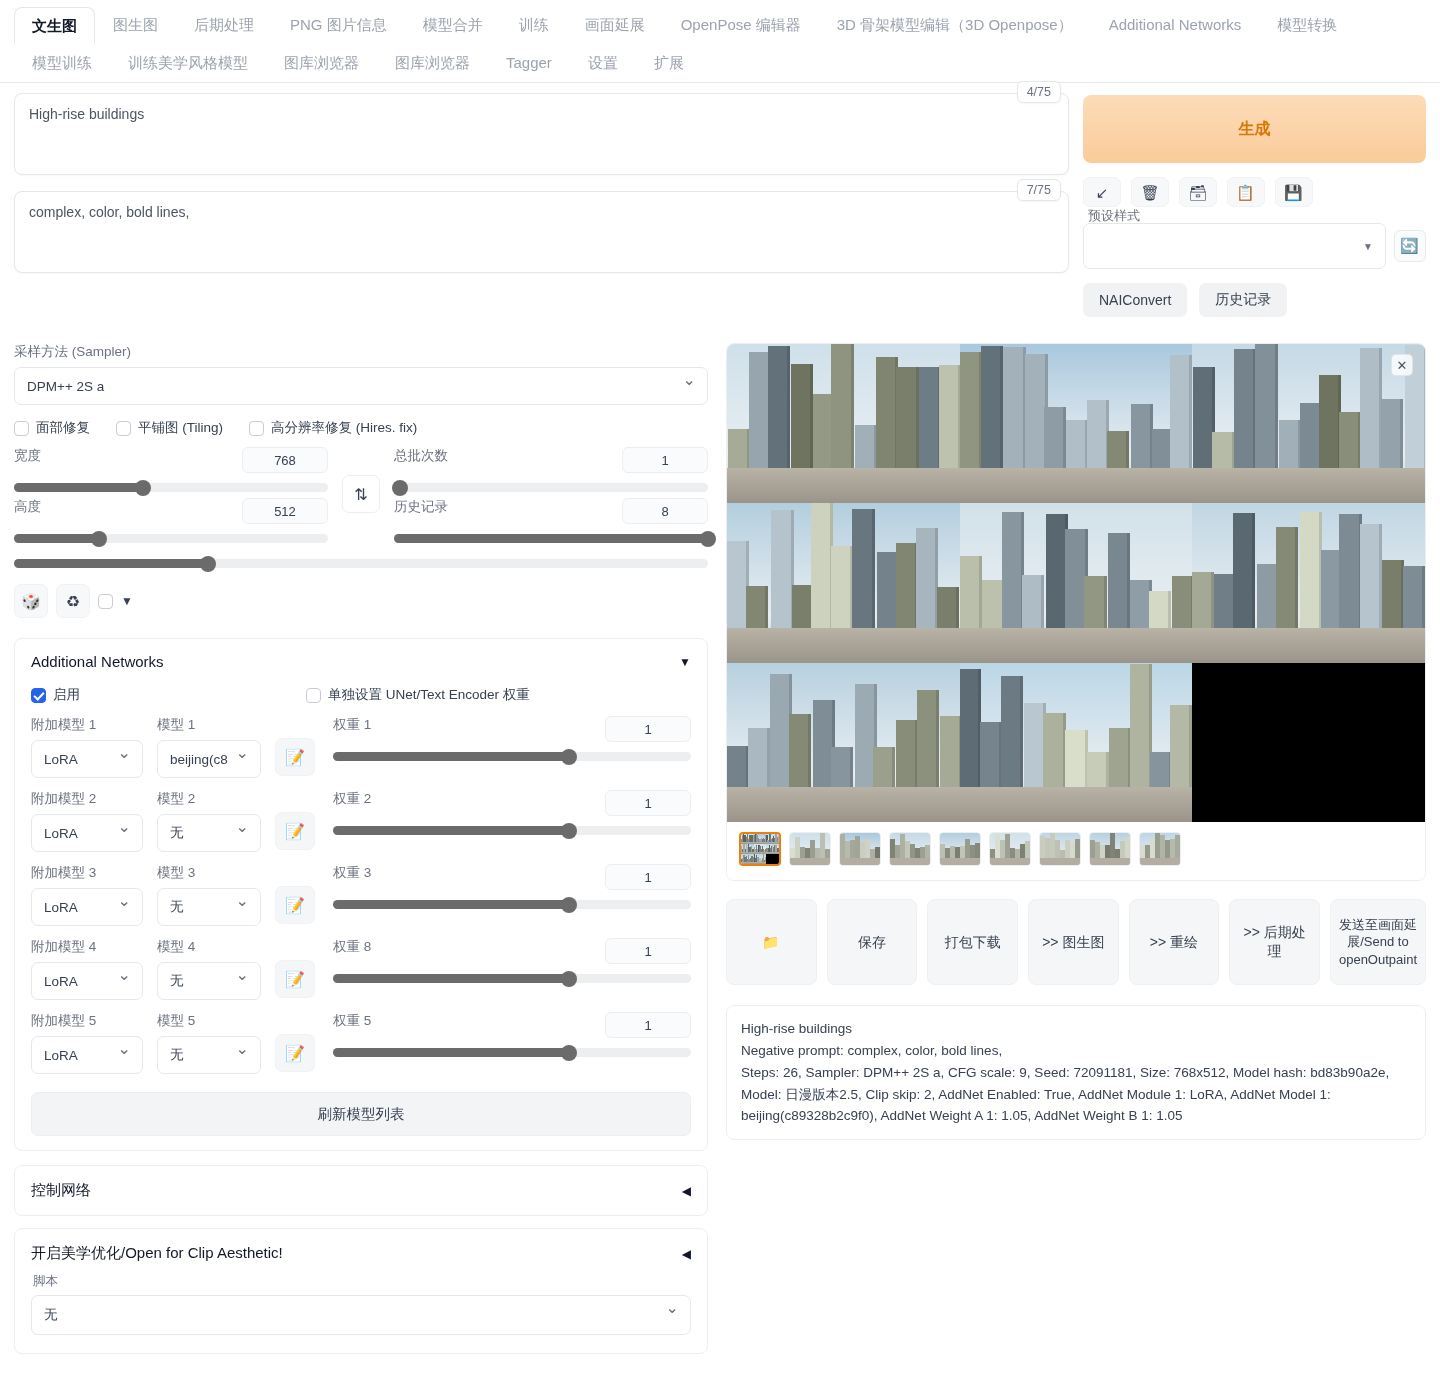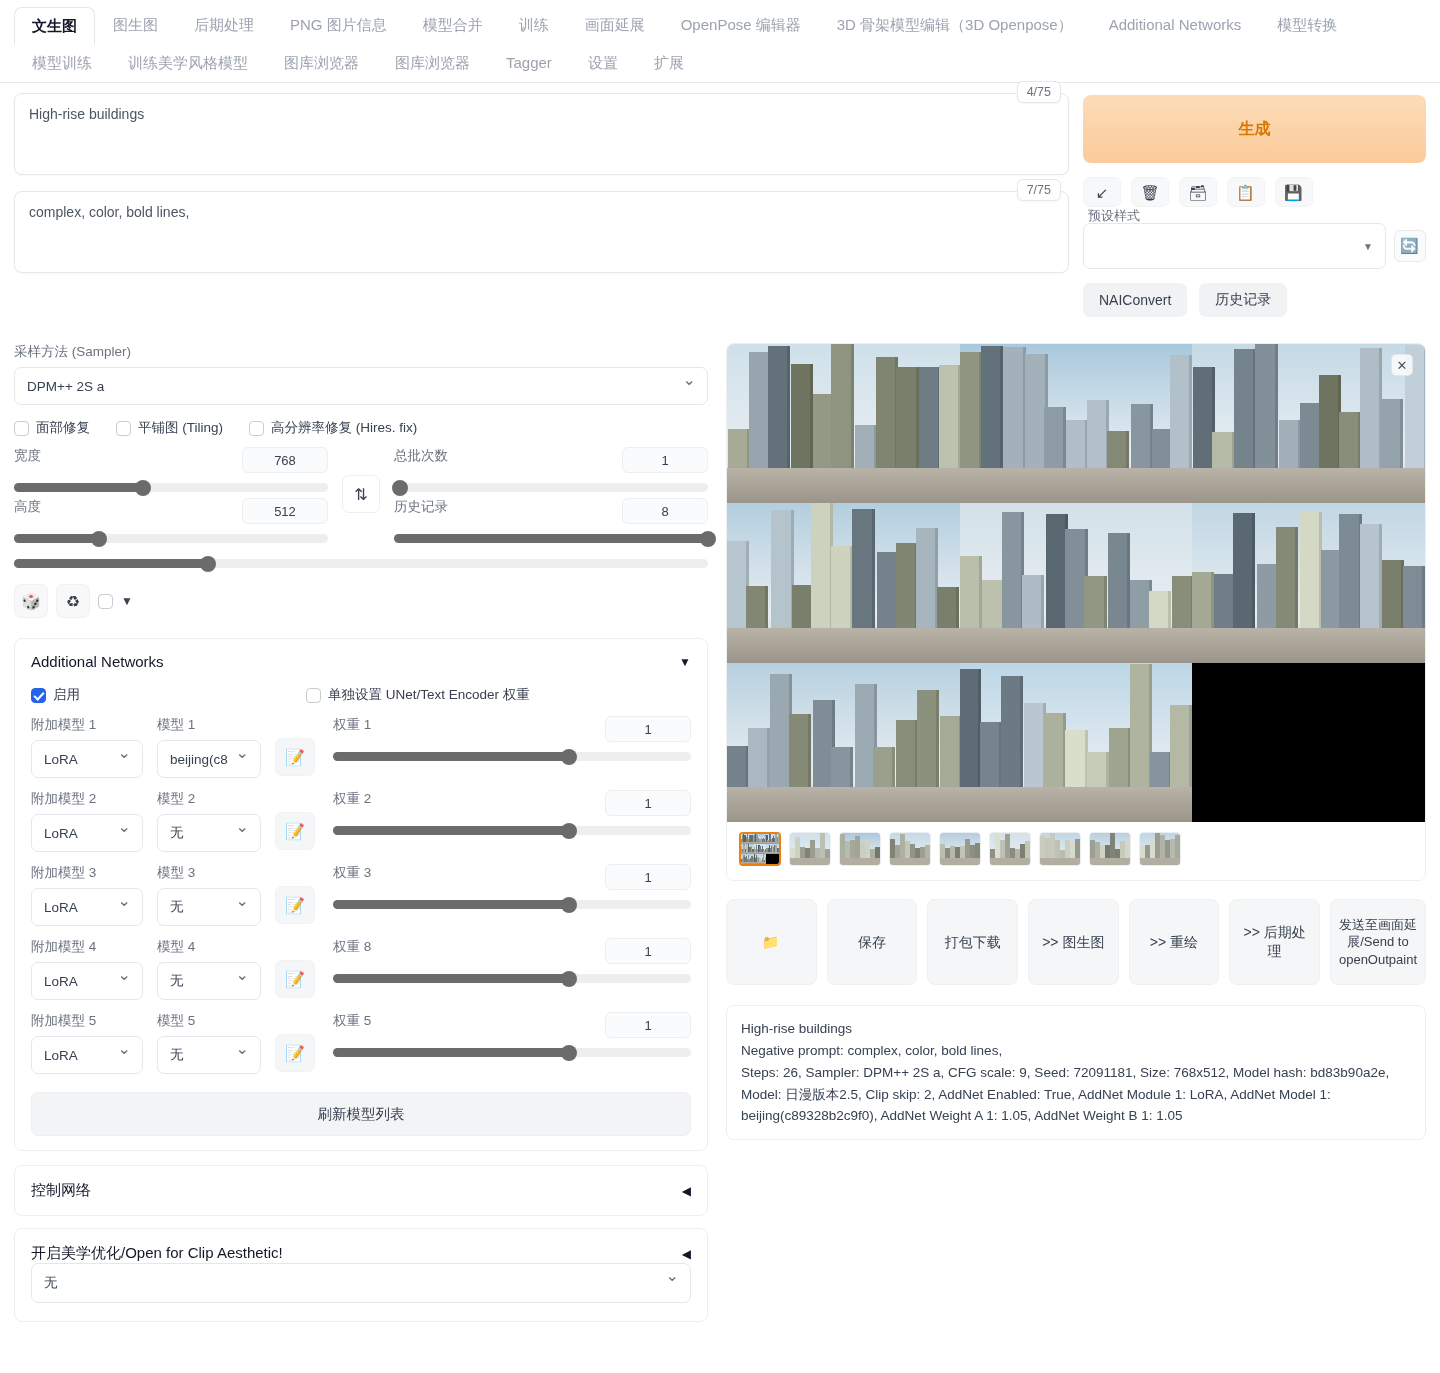--- a/index.html
+++ b/index.html
@@ -596,20 +596,21 @@
           <span>控制网络</span>
           <span class="acc-left-arrow">◀</span>
         </div>
       </div>
 
       <div class="acc-panel" style="padding-bottom:18px">
         <div class="acc-head">
           <span>开启美学优化/Open for Clip Aesthetic!</span>
           <span class="acc-left-arrow">◀</span>
         </div>
+        <div class="script-label">脚本</div>
         <div class="selwrap">
           <div class="fakesel" style="height:40px">无</div>
         </div>
       </div>
     </div>
 
     <div class="col-right">
       <div class="gallery-box">
         <div class="main-img" id="main-img">
           <div class="close-x">✕</div>

